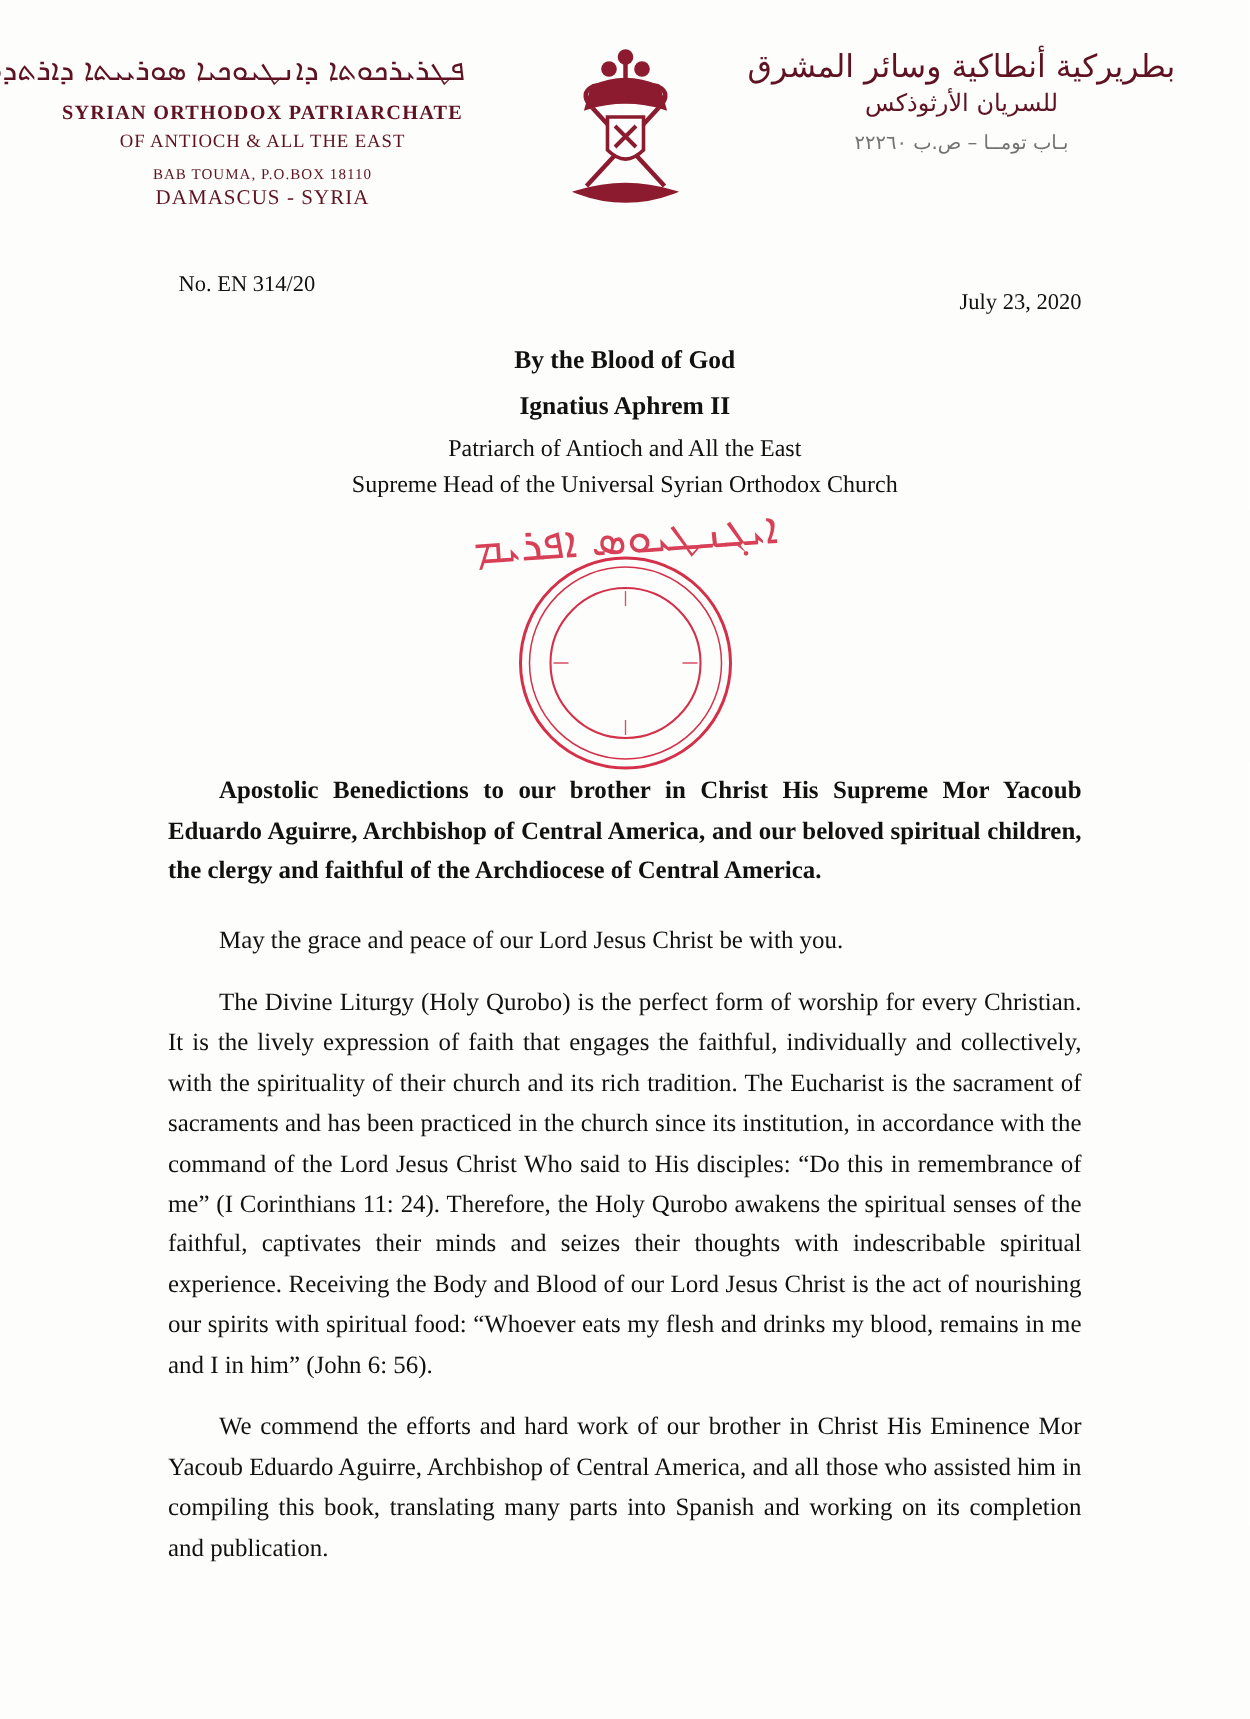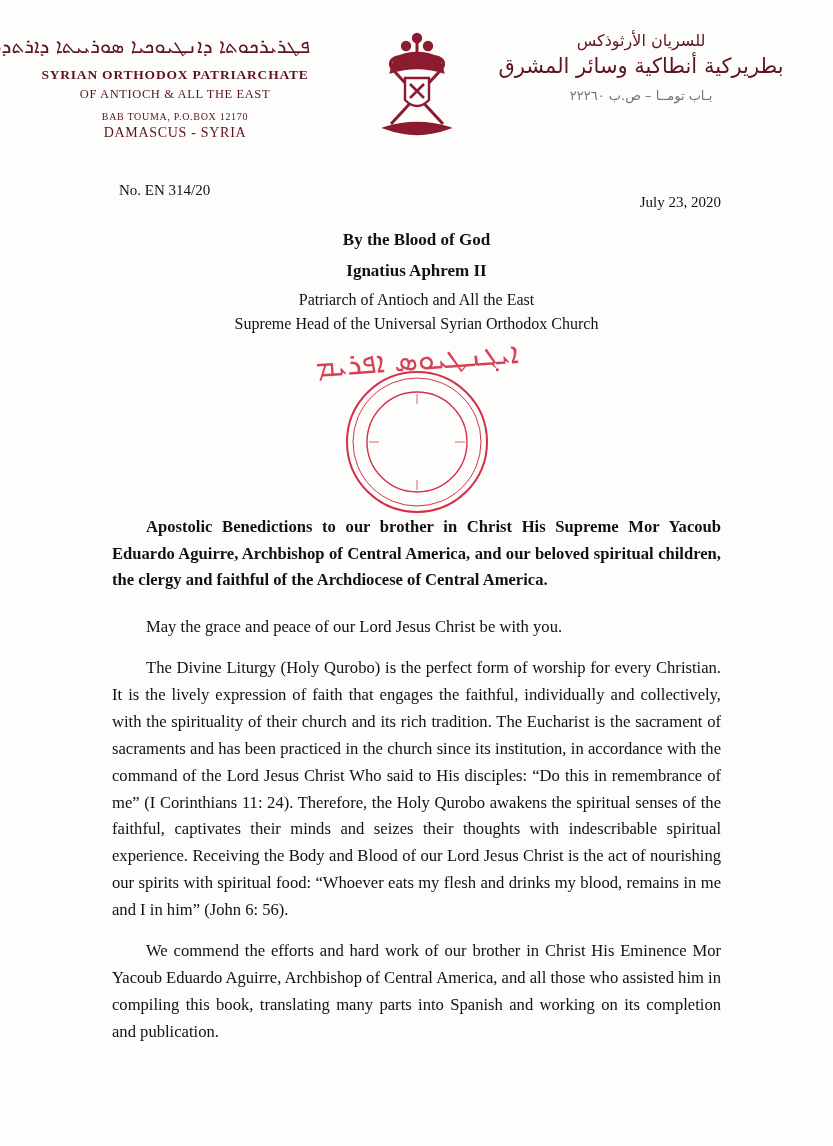--- a/index.html
+++ b/index.html
@@ -218,21 +218,21 @@
 <body>
 
 <div class="page">
 
   <div class="letterhead">
 
     <div class="lh-left">
       <div class="syriac-line">ܦܛܪܝܪܟܘܬܐ ܕܐܢܛܝܘܟܝܐ ܣܘܪܝܝܬܐ ܕܐܪܬܕܘܟܣܝܬܐ</div>
       <div class="lh-title">SYRIAN ORTHODOX PATRIARCHATE</div>
       <div class="lh-sub">OF ANTIOCH &amp; ALL THE EAST</div>
-      <div class="lh-addr1">BAB TOUMA, P.O.BOX  12170</div>
+      <div class="lh-addr1">BAB TOUMA, P.O.BOX  18110</div>
       <div class="lh-addr2">DAMASCUS - SYRIA</div>
     </div>
 
     <div class="lh-center">
       <svg viewBox="0 0 120 118" width="120" height="118" aria-hidden="true">
         <g fill="none" stroke="#8c1b2f" stroke-width="2.4">
 
           <circle cx="60" cy="10" r="5.2" fill="#8c1b2f" stroke="none"></circle>
           <circle cx="49" cy="18" r="5.2" fill="#8c1b2f" stroke="none"></circle>
           <circle cx="71" cy="18" r="5.2" fill="#8c1b2f" stroke="none"></circle>
@@ -247,22 +247,22 @@
 
           <path d="M48 50 L72 50 L72 72 Q60 84 48 72 Z" fill="#ffffff" stroke="#8c1b2f" stroke-width="2.4"></path>
           <path d="M53 56 L67 70 M67 56 L53 70" stroke-width="2.6"></path>
 
           <path d="M28 100 Q60 90 92 100 Q60 112 28 100 Z" fill="#8c1b2f" stroke="#8c1b2f"></path>
         </g>
       </svg>
     </div>
 
     <div class="lh-right">
+      <div class="ar-big">بطريركية أنطاكية وسائر المشرق</div>
       <div class="ar-big" style="font-size:16px;">للسريان الأرثوذكس</div>
-      <div class="ar-big">بطريركية أنطاكية وسائر المشرق</div>
       <div class="ar-small">بـاب تومــا – ص.ب ٢٢٢٦٠</div>
     </div>
   </div>
 
   <div class="ref-row">
     <div class="ref-no">No. EN 314/20</div>
     <div class="ref-date">July 23, 2020</div>
   </div>
 
   <div class="titles">

